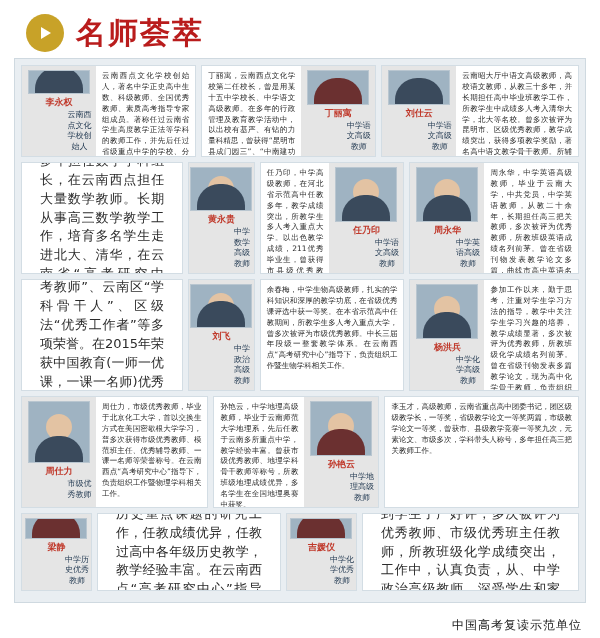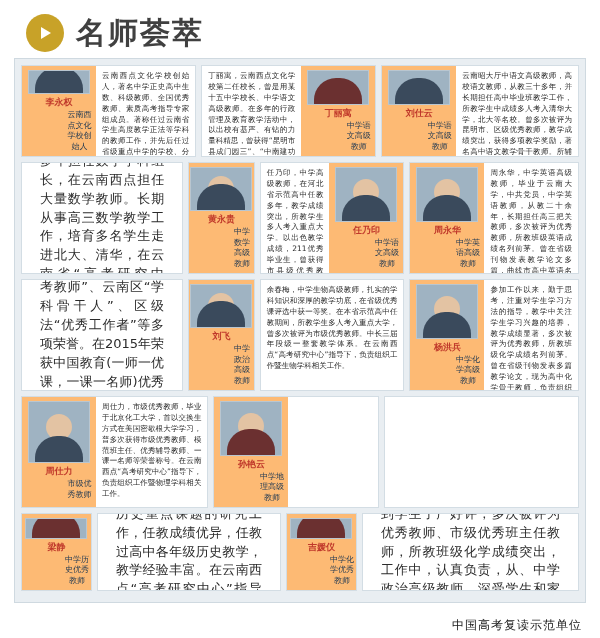--- a/index.html
+++ b/index.html
@@ -17,21 +17,21 @@
     padding:14px 0 6px 26px;
   }
   .hdr-badge{
     width:38px;height:38px;border-radius:50%;
     background:#c8a228;
     display:flex;align-items:center;justify-content:center;
     margin-right:12px;flex:none;
   }
   .hdr-badge svg{display:block}
   .hdr-title{
-    font-size:30px;font-weight:bold;color:#404040;
+    font-size:30px;font-weight:bold;color:#b91c1c;
     letter-spacing:2px;line-height:1;text-align:right;
   }
 
   
   .panel{
     position:absolute;left:14px;top:58px;
     width:572px;height:545px;
     background:#e9eef2;
     border:1px solid #cfd9e0;
     box-sizing:border-box;
@@ -41,21 +41,21 @@
   .row{display:flex;gap:5px;}
 
   
   .person{
     display:flex;background:#ffffff;
     border:1px solid #d3dde4;box-sizing:border-box;
     overflow:hidden;
   }
   .pbox{
     width:74px;flex:none;
-    background:#fdba74;
+    background:#e5e5e5;
     display:flex;flex-direction:column;align-items:center;
     padding:4px 2px 3px;box-sizing:border-box;
   }
   .photo{
     width:62px;height:62px;
     border:1px solid #b9c6d0;
     background:#9fb3c2;
     box-sizing:border-box;
     display:block;
     overflow:hidden;position:relative;
@@ -223,30 +223,32 @@
             <div class="photo">
                 <div class="face"></div>
                 <div class="body"></div>
               </div>
             <div class="pname">周仕力</div>
             <div class="ptitle">市级优秀教师</div>
           </div>
           <div class="ptext">周仕力，市级优秀教师，毕业于北京化工大学，首以交换生方式在美国密歇根大学学习，普多次获得市级优秀教师、模范班主任、优秀辅导教师、一课一名师等荣誉称号。在云南西点“高考研究中心”指导下，负责组织工作暨物理学科相关工作。</div>
         </div>
         <div class="person" style="flex:1.15">
+          <div class="ptext">孙艳云，中学地理高级教师，毕业于云南师范大学地理系，先后任教于云南多所重点中学，教学经验丰富。曾获市级优秀教师、地理学科骨干教师等称号，所教班级地理成绩优异，多名学生在全国地理奥赛中获奖。</div>
           <div class="pbox">
             <div class="photo f">
                 <div class="face"></div>
                 <div class="body"></div>
               </div>
             <div class="pname">孙艳云</div>
             <div class="ptitle">中学地理高级教师</div>
           </div>
         </div>
         <div class="person" style="flex:1.35">
+          <div class="ptext">李玉才，高级教师，云南省重点高中团委书记，团区级级教学长，一等奖，省级教学论文一等奖两篇，市级教学论文一等奖，曾获市、县级教学竞赛一等奖九次，元素论文、市级多次，学科带头人称号，多年担任高三把关教师工作。</div>
         </div>
       </div>
 
       <div class="row" style="height:78px">
         <div class="person" style="flex:0.52">
           <div class="pbox" style="width:100%">
             <div class="photo f">
                 <div class="face"></div>
                 <div class="body"></div>
               </div>

